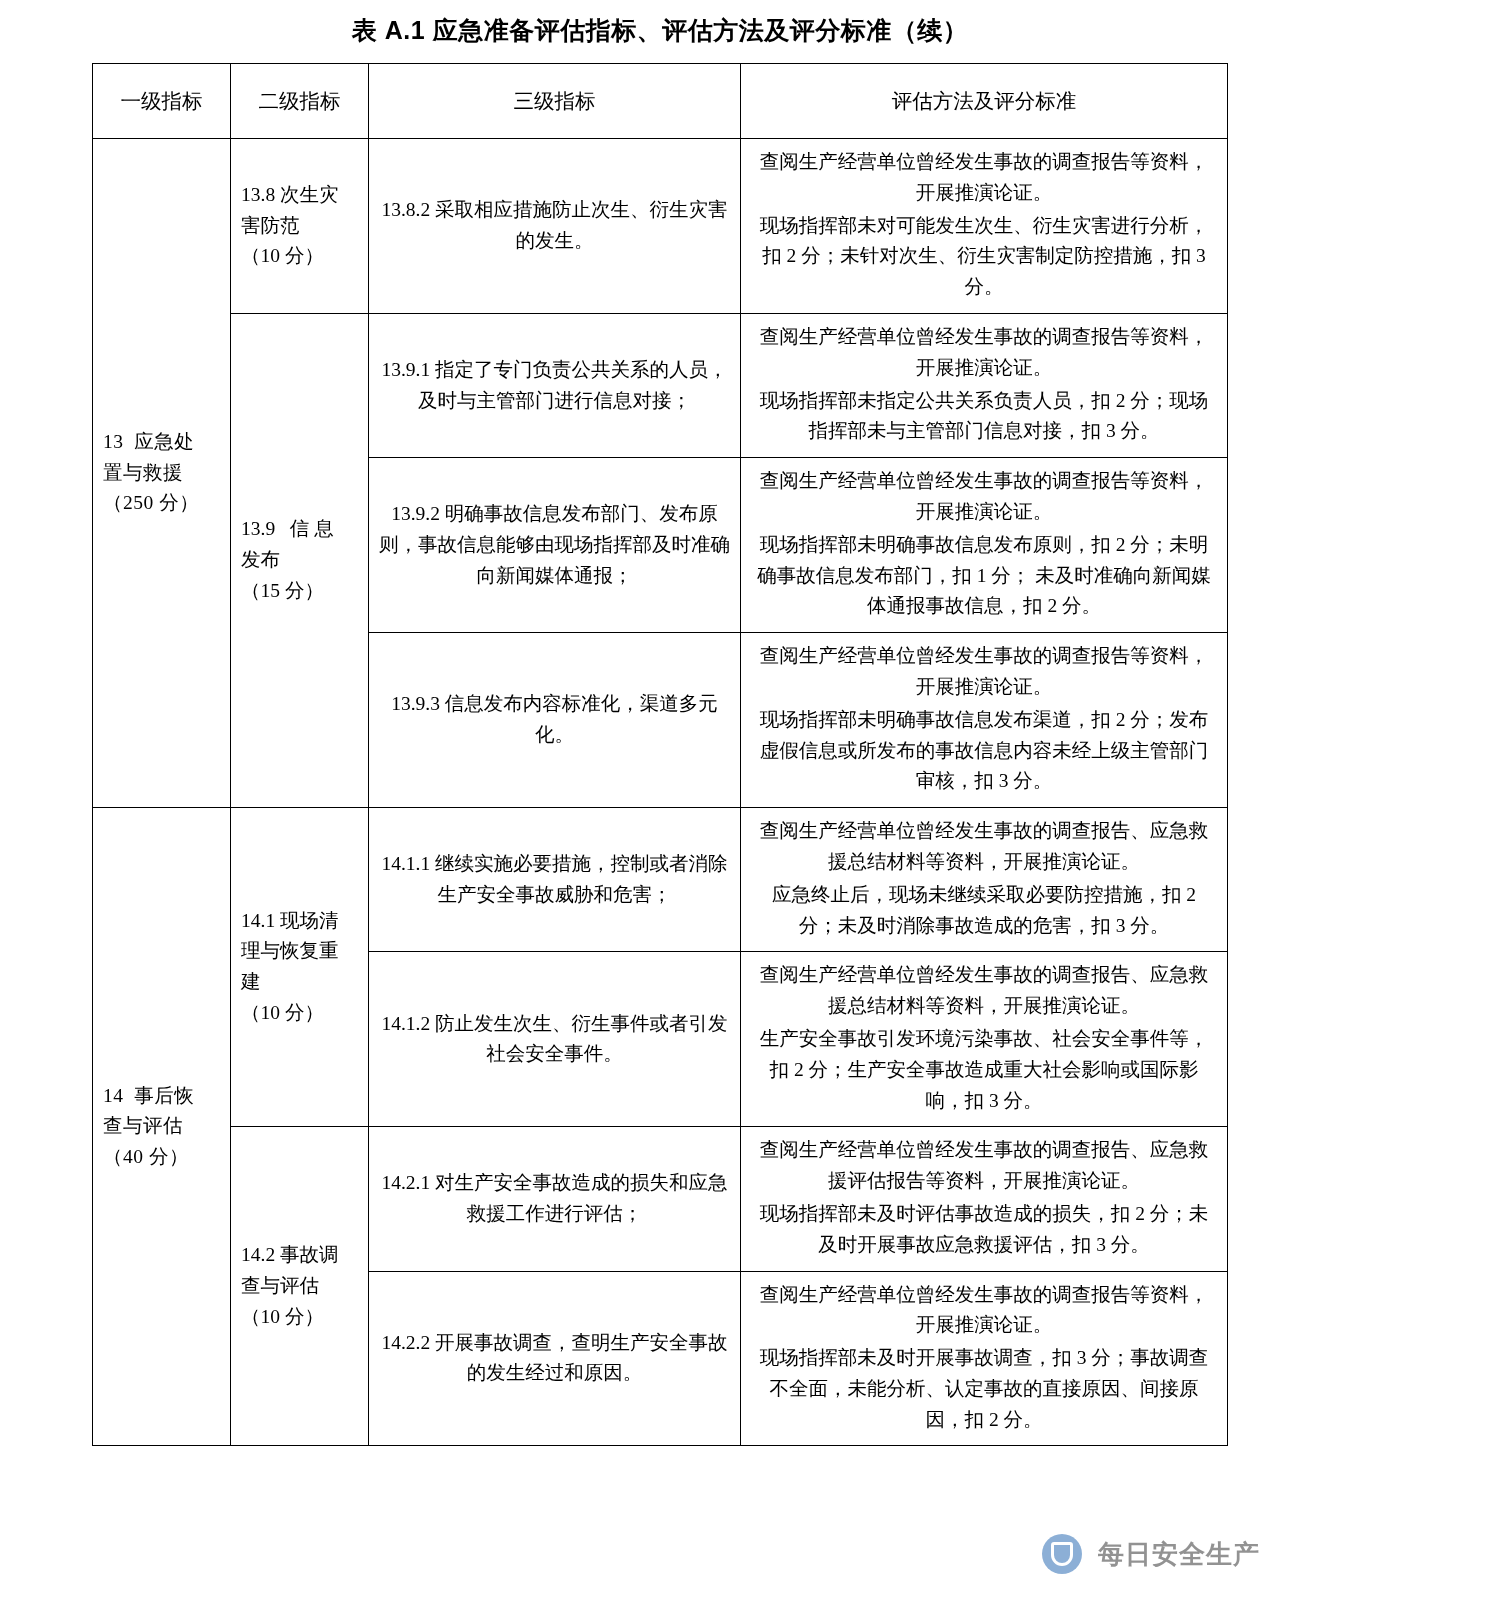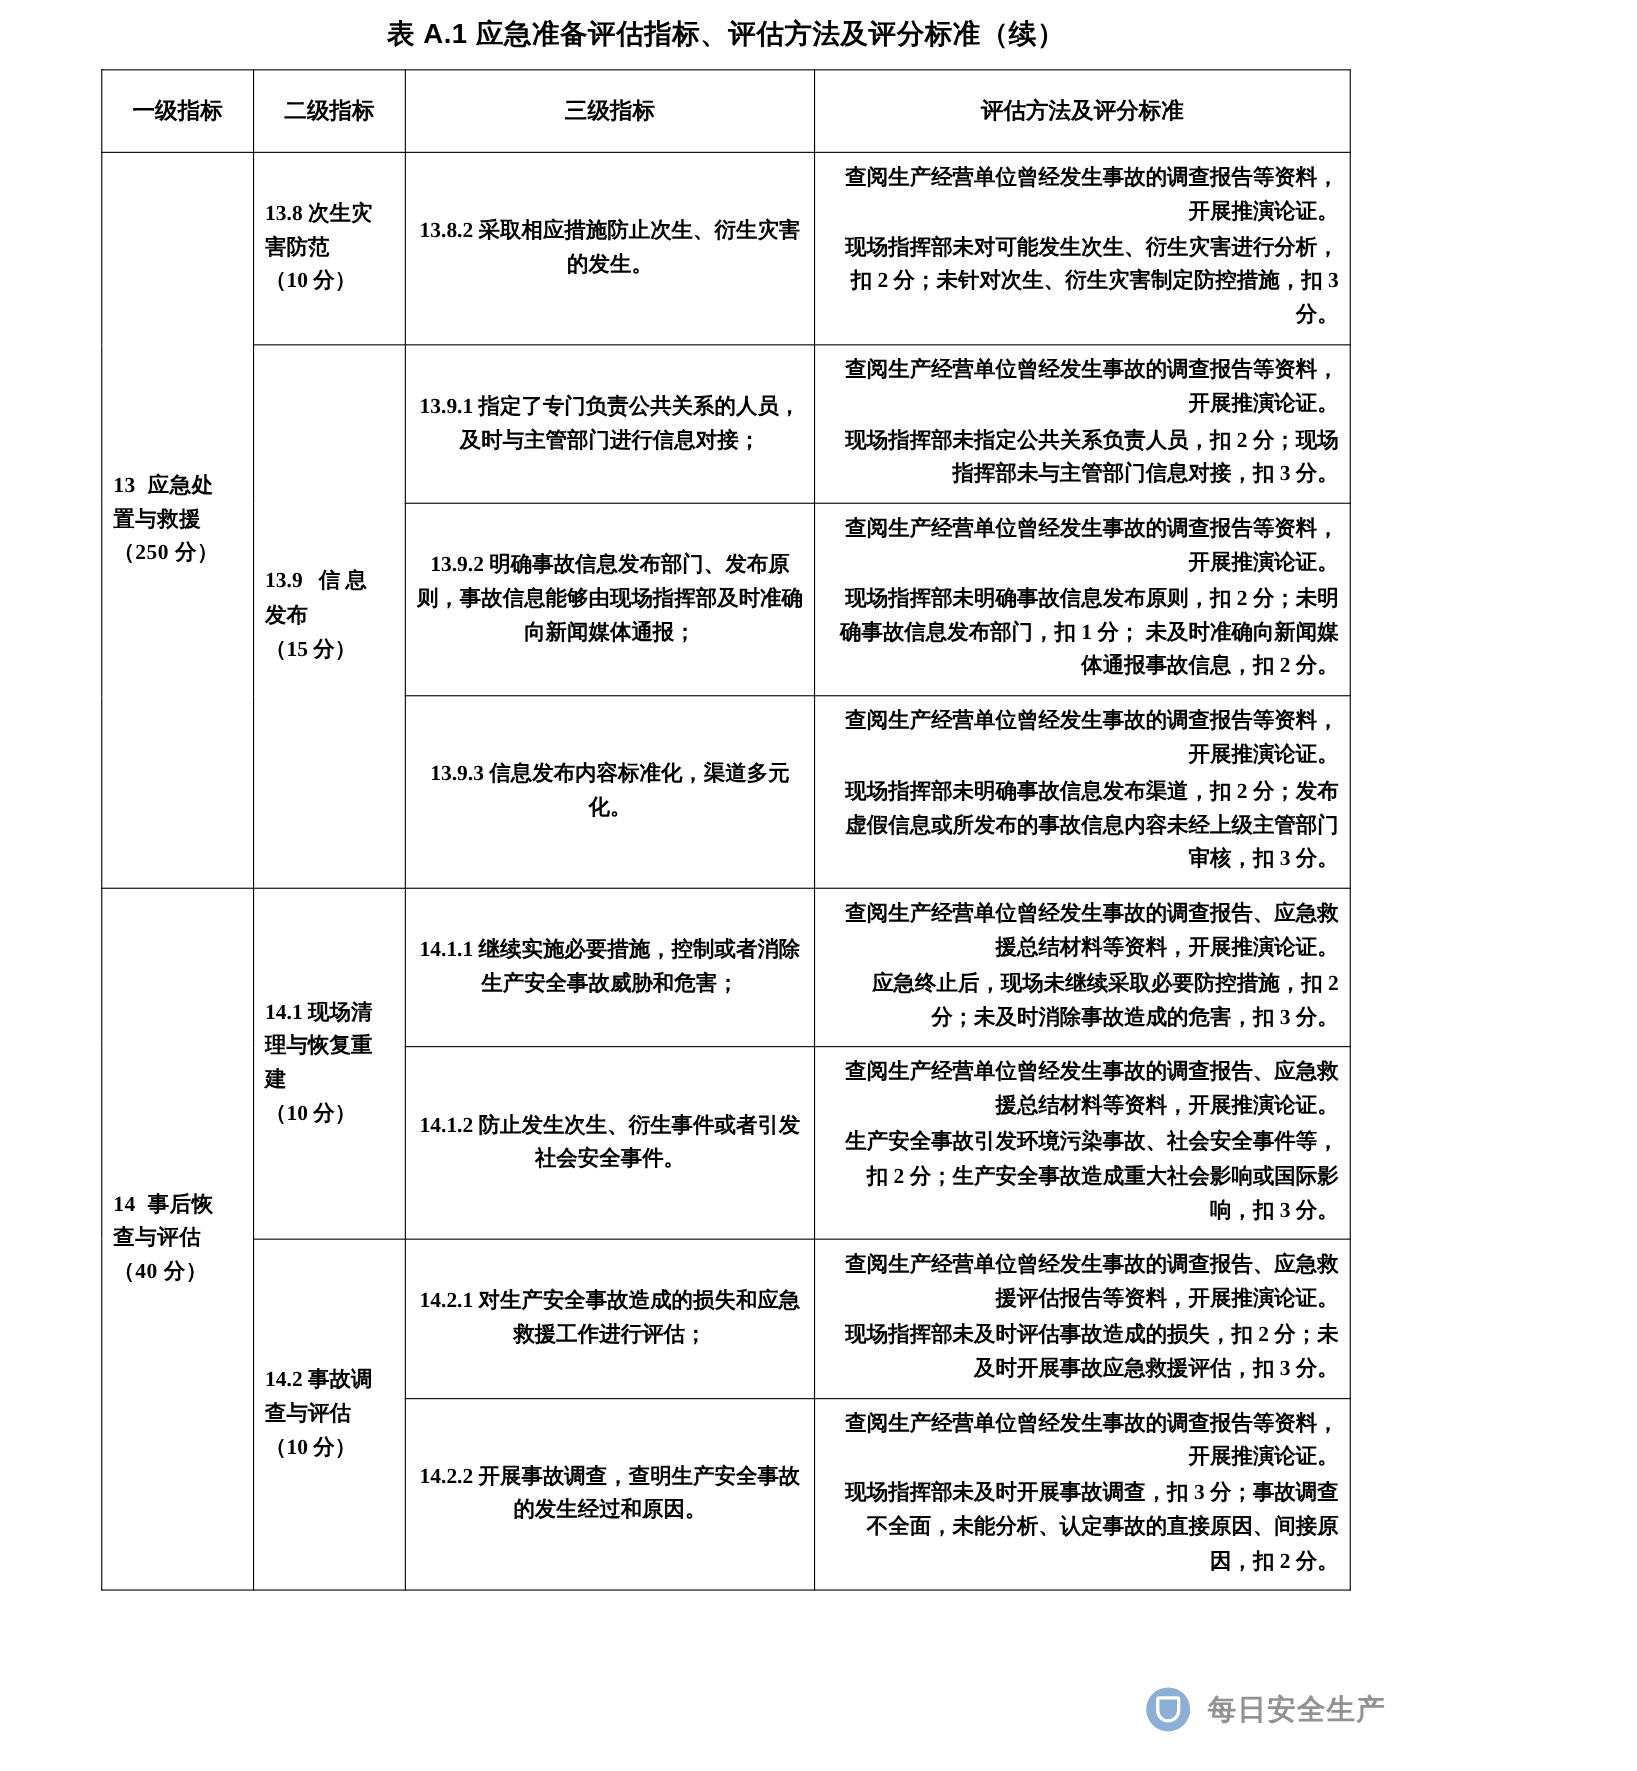--- a/index.html
+++ b/index.html
@@ -35,21 +35,21 @@
     margin: 0 auto;
     width: 1135px;
     table-layout: fixed;
   }
   table.main-table td, table.main-table th {
     border: 1.6px solid #000;
     vertical-align: middle;
     padding: 8px 10px;
     font-size: 19.5px;
     line-height: 1.58;
-    font-weight: 700;
+    font-weight: 400;
     font-family: "Liberation Serif", "DejaVu Serif", serif;
   }
   table.main-table thead th {
     text-align: center;
     height: 62px;
     padding: 6px 8px;
     font-size: 20.5px;
   }
   col.c1 { width: 138px; }
   col.c2 { width: 138px; }
@@ -63,21 +63,21 @@
   }
   td.col2 {
     text-align: left;
     font-size: 20px;
   }
   td.col3 {
     text-align: center;
     font-size: 20px;
   }
   td.col4 {
-    text-align: right;
+    text-align: center;
     vertical-align: top;
     font-size: 19.5px;
   }
   td.col4 p {
     margin: 0 0 2px 0;
   }
   .l1-inner, .l2-inner {
     display: block;
   }
   .l1-inner .ln, .l2-inner .ln {

